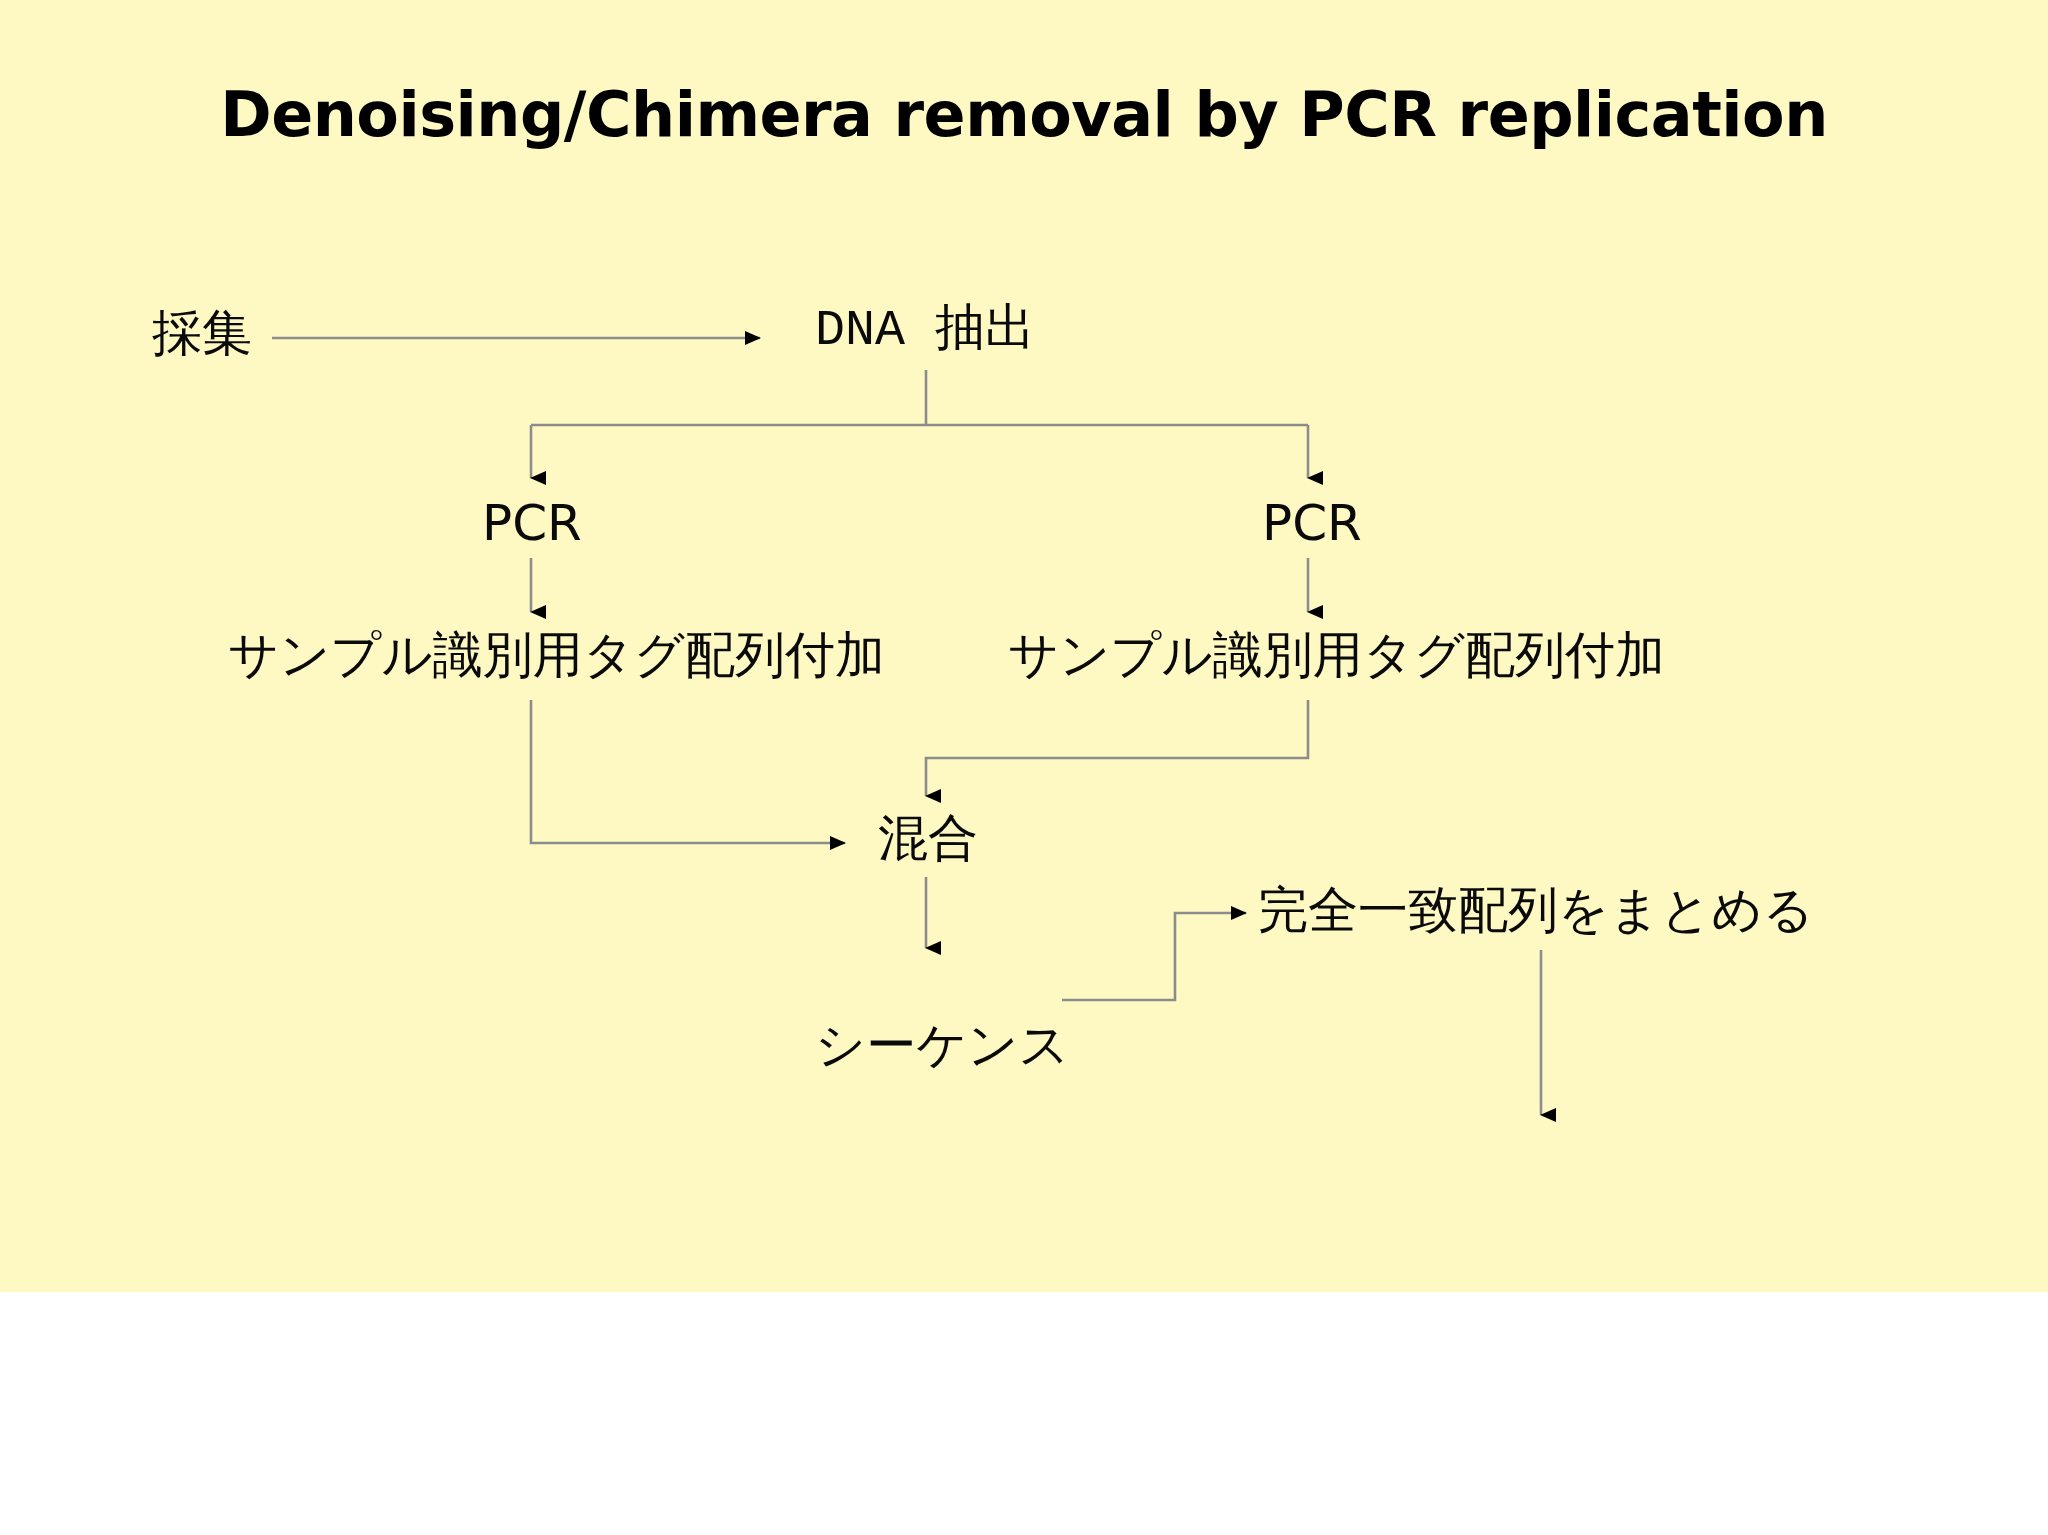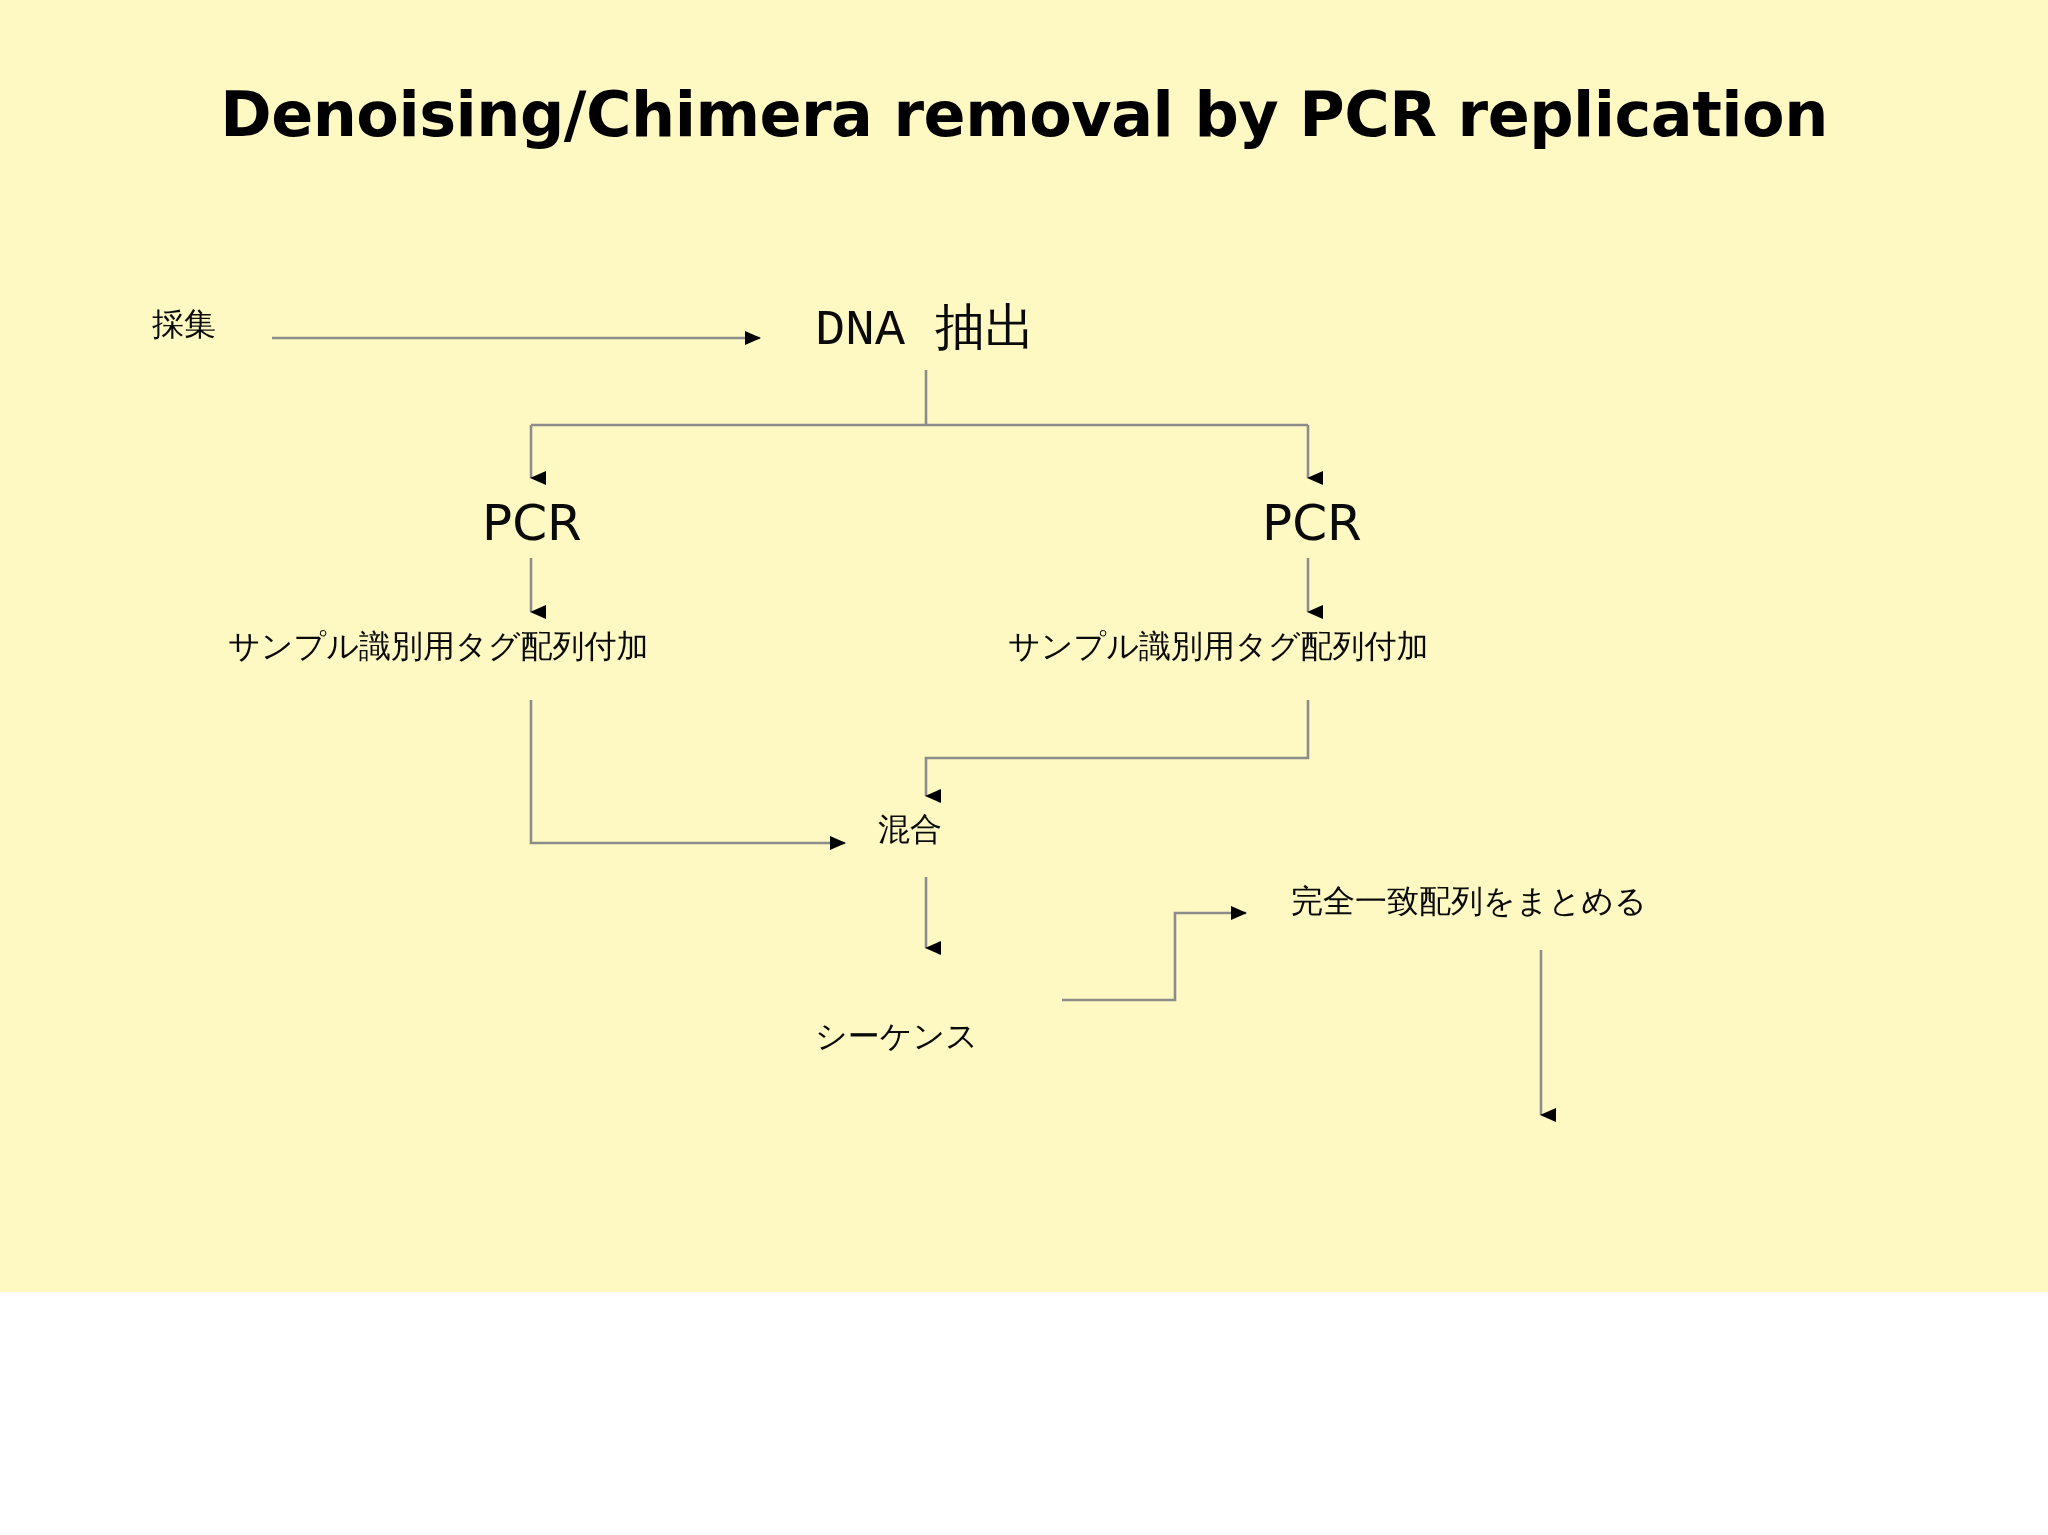--- a/index.html
+++ b/index.html
@@ -43,32 +43,32 @@
   }
   .flow-node {
     position: absolute;
     font-family: "DejaVu Sans", "Liberation Sans", sans-serif;
     font-weight: 400;
     color: #0a0a0a;
     white-space: nowrap;
     line-height: 1;
   }
   .node-latin { font-size: 50px; }
-  .node-cjk  { font-size: 32px; }
+  .node-cjk  { font-size: 50px; }
 
   
   #node-collect      { left: 152px; top: 308px; }
   #node-dna          { left: 815px; top: 306px; font-family: Liberation Mono, monospace; }
   #node-pcr-left     { left: 482px; top: 498px; }
   #node-pcr-right    { left: 1262px; top: 498px; }
   #node-tag-left     { left: 228px; top: 630px; }
   #node-tag-right    { left: 1008px; top: 630px; }
   #node-mix          { left: 878px; top: 813px; }
   #node-sequence     { left: 815px; top: 1020px; }
-  #node-merge        { left: 1291px; top: 885px; }
+  #node-merge        { left: 1258px; top: 885px; }
   #node-replicate    { left: 1198px; top: 1152px; }
 </style>
 </head>
 <body>
 
 <div id="slide">
 
   <div id="slide-title">Denoising/Chimera removal by PCR replication</div>
 
   <svg id="flow-svg" viewBox="0 0 2048 1535" xmlns="http://www.w3.org/2000/svg">

